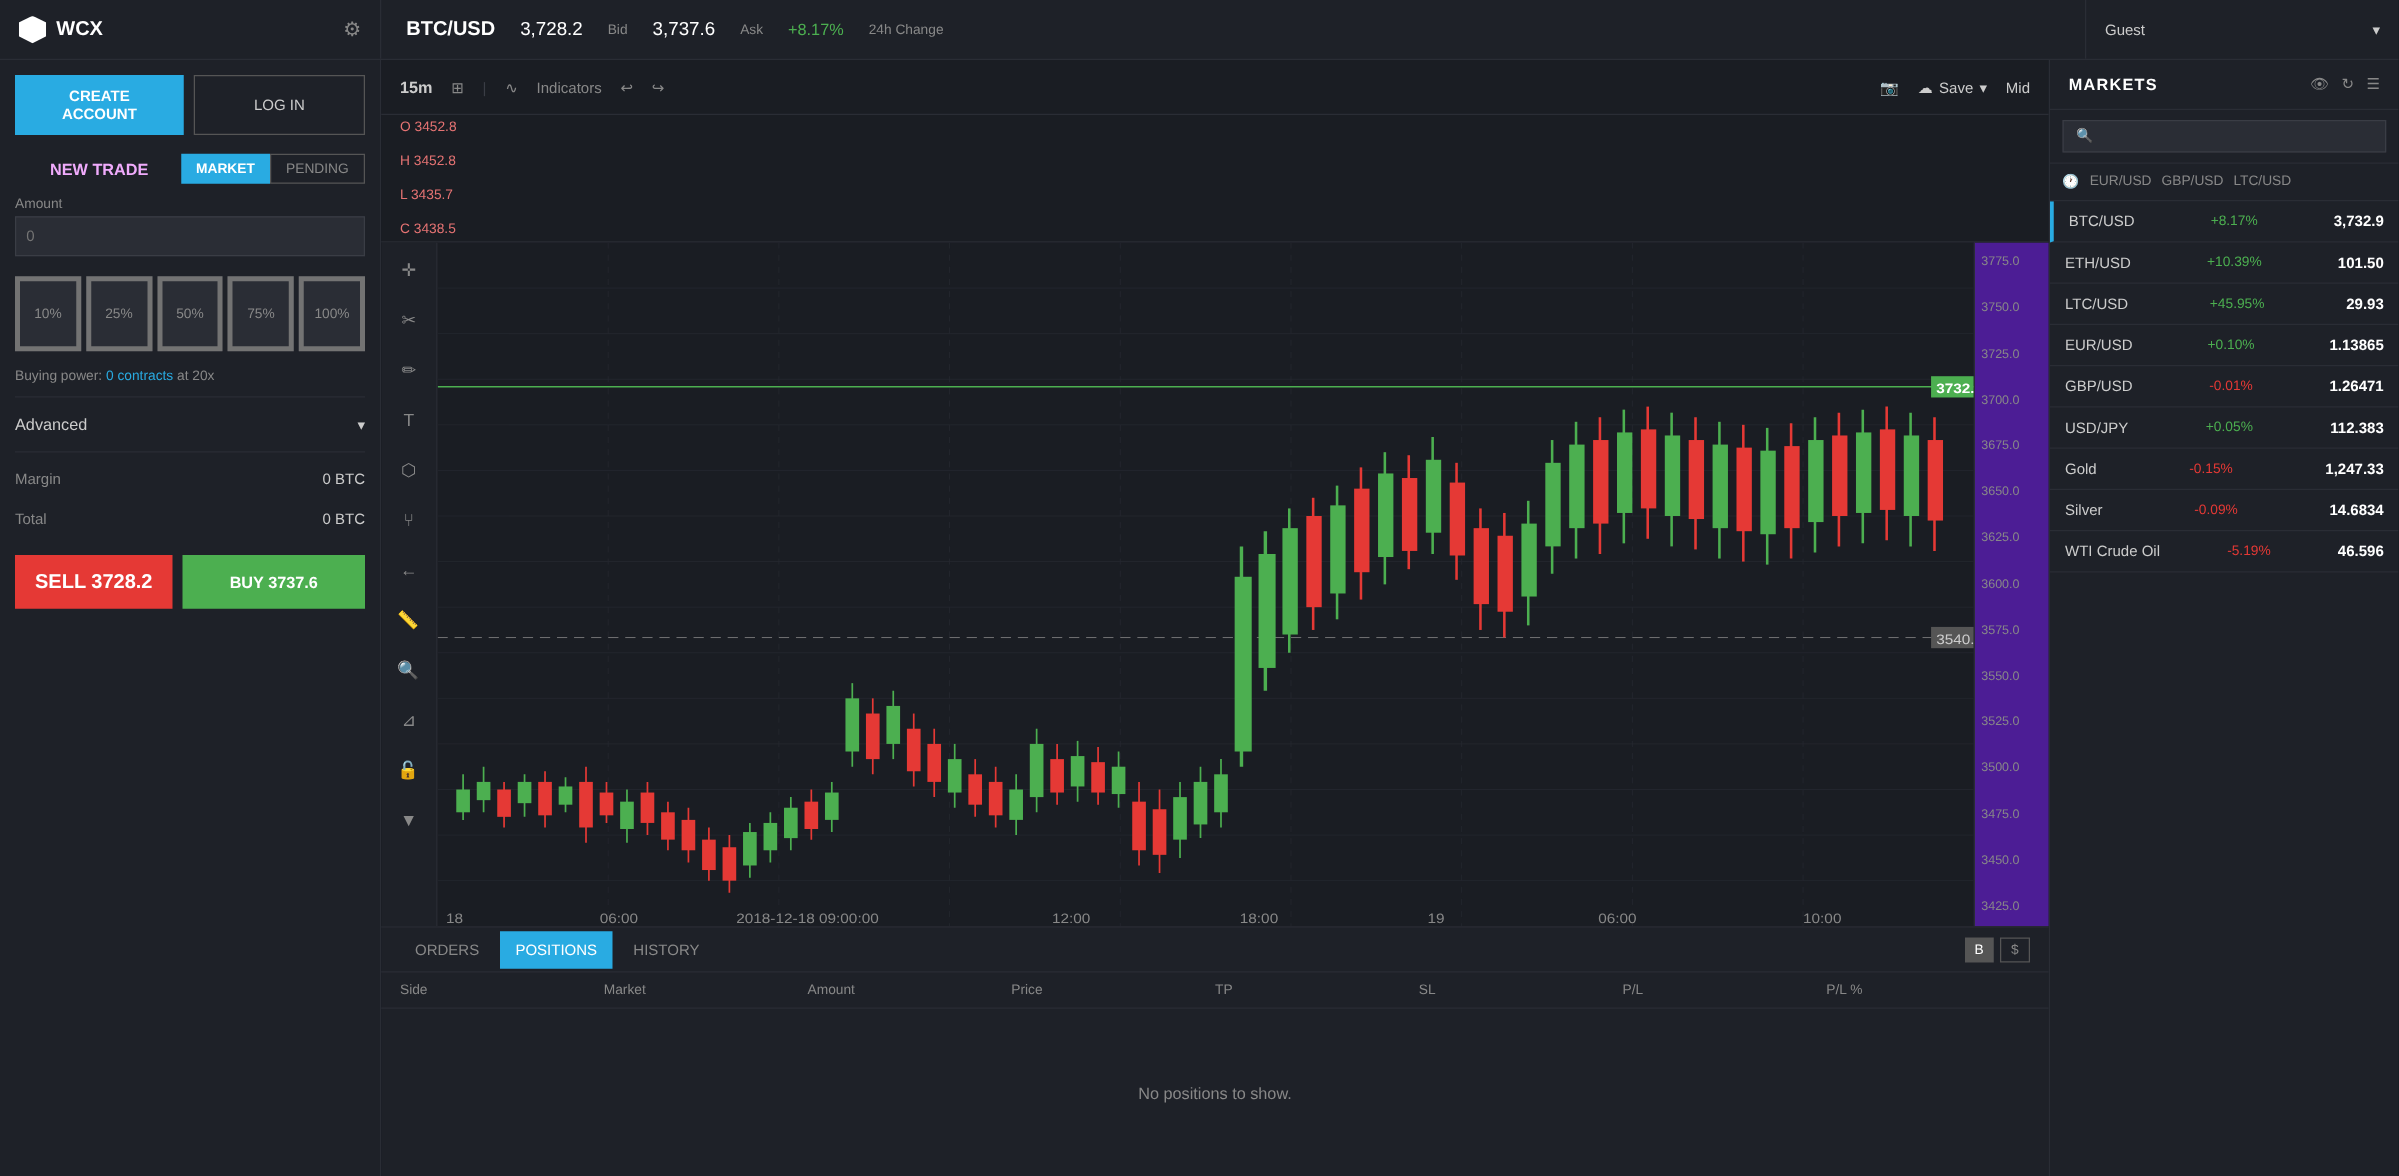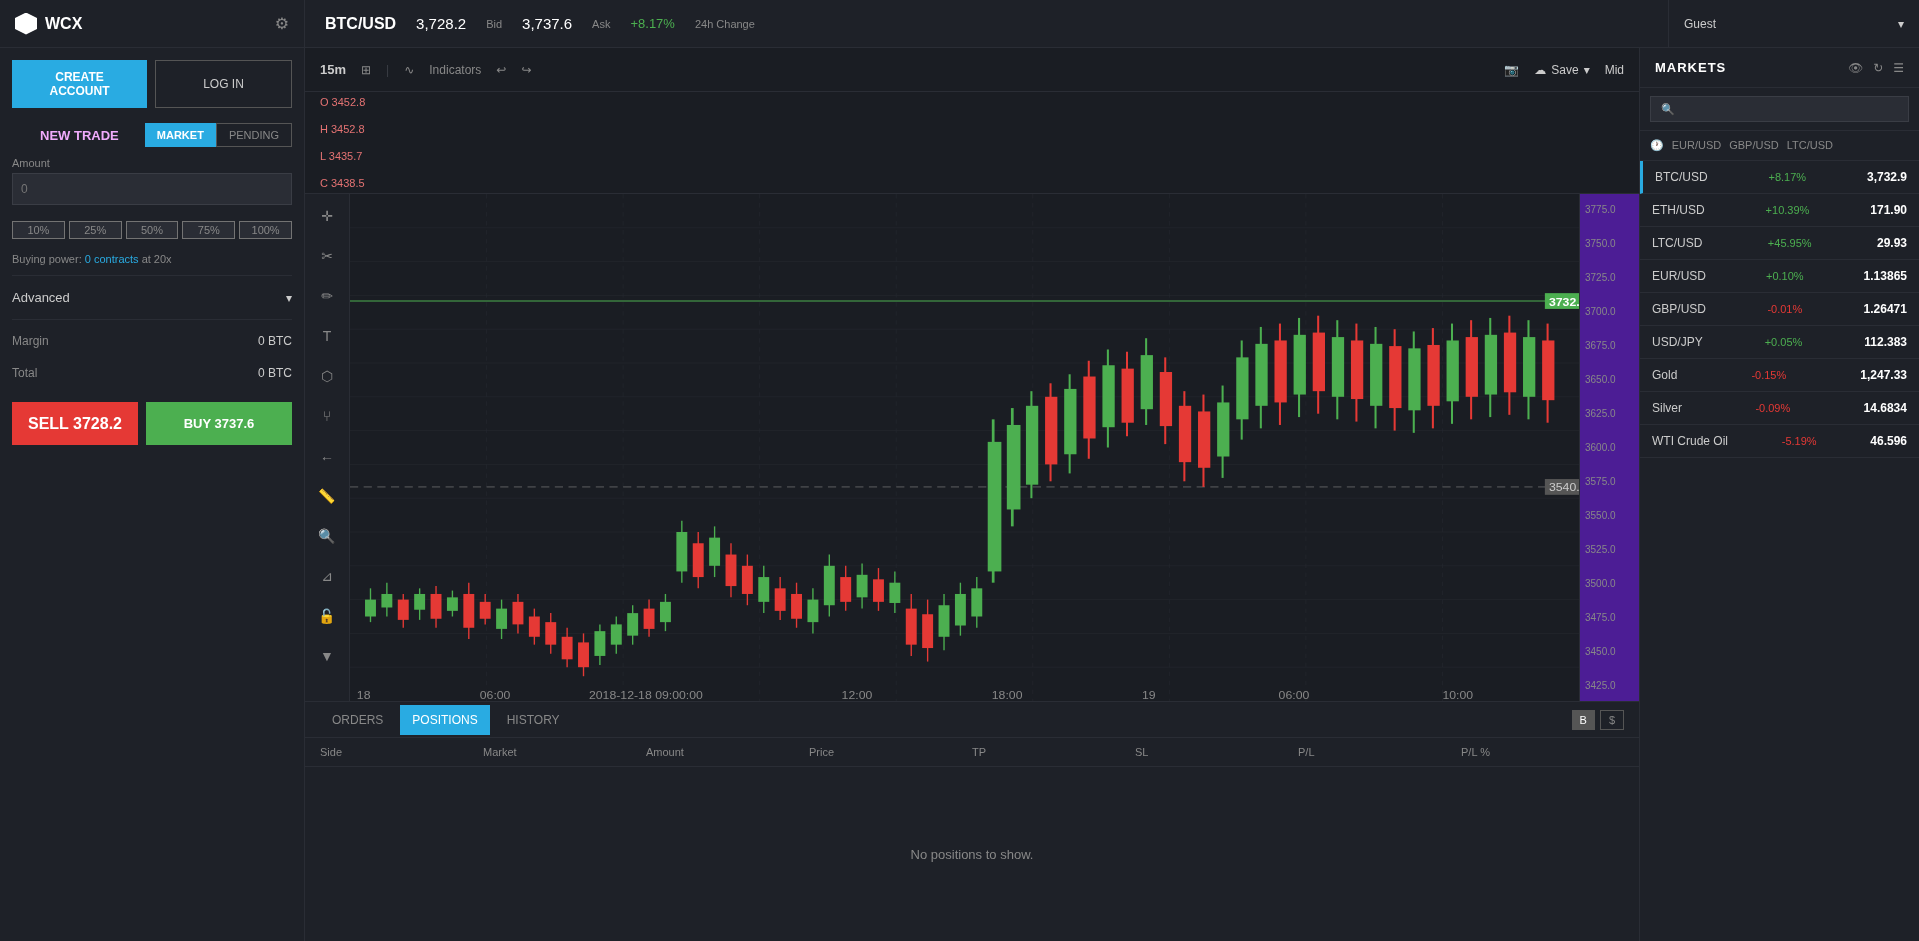--- a/index.html
+++ b/index.html
@@ -33,21 +33,21 @@
     .new-trade-header { display: flex; align-items: center; justify-content: space-between; margin-top: 5px; }
     .new-trade-label { color: #f0abfc; font-size: 13px; font-weight: bold; padding-left: 28px; }
     .trade-type-buttons { display: flex; }
     .btn-market { background: #29abe2; color: #fff; border: none; padding: 5px 12px; cursor: pointer; font-size: 11px; font-weight: bold; }
     .btn-pending { background: transparent; color: #888; border: 1px solid #555; padding: 5px 12px; cursor: pointer; font-size: 11px; }
 
     .form-group label { color: #888; font-size: 11px; display: block; margin-bottom: 4px; }
     .form-group input { width: 100%; background: #2a2d35; border: 1px solid #3a3d45; color: #888; padding: 8px; font-size: 12px; outline: none; }
 
     .percentage-buttons { display: flex; gap: 4px; margin-top: 6px; }
-    .btn-pct { background: #2a2d35; border: 1px solid #737373; color: #888; padding: 2px 8px; cursor: pointer; font-size: 11px; flex: 1; }
+    .btn-pct { background: #2a2d35; border: 4px solid #737373; color: #888; padding: 20px 8px; cursor: pointer; font-size: 11px; flex: 1; }
 
     .buying-power { color: #888; font-size: 11px; margin-top: 4px; }
     .buying-power a { color: #29abe2; text-decoration: none; }
 
     .divider { border: none; border-top: 1px solid #2a2d35; }
 
     .advanced-section { display: flex; align-items: center; justify-content: space-between; cursor: pointer; padding: 4px 0; }
     .advanced-label { color: #ccc; font-size: 13px; }
 
     .margin-row, .total-row { display: flex; justify-content: space-between; align-items: center; padding: 4px 0; }
@@ -79,32 +79,32 @@
     .chart-price-axis { width: 60px; background: #4c1d95; border-left: 1px solid #2a2d35; display: flex; flex-direction: column; justify-content: space-between; padding: 10px 5px; font-size: 10px; color: #888; }
 
     
     .ohlc-bar { padding: 4px 15px; display: flex; gap: 15px; font-size: 11px; color: #ccc; background: #1a1d23; border-bottom: 1px solid #2a2d35; flex-direction: column; }
     .ohlc-o { color: #e57373; }
     .ohlc-h { color: #e57373; }
     .ohlc-l { color: #e57373; }
     .ohlc-c { color: #e57373; }
 
     
-    .bottom-panel { height: 240px; background: #1e2128; border-top: 1px solid #2a2d35; display: flex; flex-direction: column; }
+    .bottom-panel { height: 200px; background: #1e2128; border-top: 1px solid #2a2d35; display: flex; flex-direction: column; }
     .bottom-tabs { display: flex; align-items: center; padding: 0 15px; border-bottom: 1px solid #2a2d35; height: 36px; gap: 5px; }
     .tab-btn { background: transparent; border: none; color: #888; padding: 8px 12px; cursor: pointer; font-size: 12px; }
     .tab-btn.active { background: #29abe2; color: #fff; }
     .tab-content { flex: 1; display: flex; flex-direction: column; }
     .table-header { display: flex; padding: 8px 15px; color: #888; font-size: 11px; border-bottom: 1px solid #2a2d35; }
     .table-header span { flex: 1; }
     .no-data { flex: 1; display: flex; align-items: center; justify-content: center; color: #888; font-size: 13px; }
 
     
     .right-panel { width: 280px; background: #1e2128; border-left: 1px solid #2a2d35; display: flex; flex-direction: column; }
-    .right-header { display: flex; align-items: flex-end; justify-content: space-between; padding: 12px 15px; border-bottom: 1px solid #2a2d35; }
+    .right-header { display: flex; align-items: flex-start; justify-content: space-between; padding: 12px 15px; border-bottom: 1px solid #2a2d35; }
     .markets-label { color: #fff; font-size: 13px; font-weight: bold; letter-spacing: 1px; }
     .right-header-icons { display: flex; gap: 10px; color: #888; }
 
     .search-bar { padding: 8px 10px; border-bottom: 1px solid #2a2d35; }
     .search-input { width: 100%; background: #2a2d35; border: 1px solid #3a3d45; color: #888; padding: 6px 10px; font-size: 11px; outline: none; }
 
     .market-filter { display: flex; padding: 8px 10px; gap: 8px; border-bottom: 1px solid #2a2d35; font-size: 11px; color: #888; }
     .filter-item { cursor: pointer; }
 
     .market-list { flex: 1; overflow-y: auto; }
@@ -538,21 +538,21 @@
 
       <div class="market-item selected">
         <span class="market-name">BTC/USD</span>
         <span class="market-change-pct positive">+8.17%</span>
         <span class="market-price">3,732.9</span>
       </div>
 
       <div class="market-item">
         <span class="market-name">ETH/USD</span>
         <span class="market-change-pct positive">+10.39%</span>
-        <span class="market-price">171.90</span>
+        <span class="market-price">101.50</span>
       </div>
 
       <div class="market-item">
         <span class="market-name">LTC/USD</span>
         <span class="market-change-pct positive">+45.95%</span>
         <span class="market-price">29.93</span>
       </div>
 
       <div class="market-item">
         <span class="market-name">EUR/USD</span>

